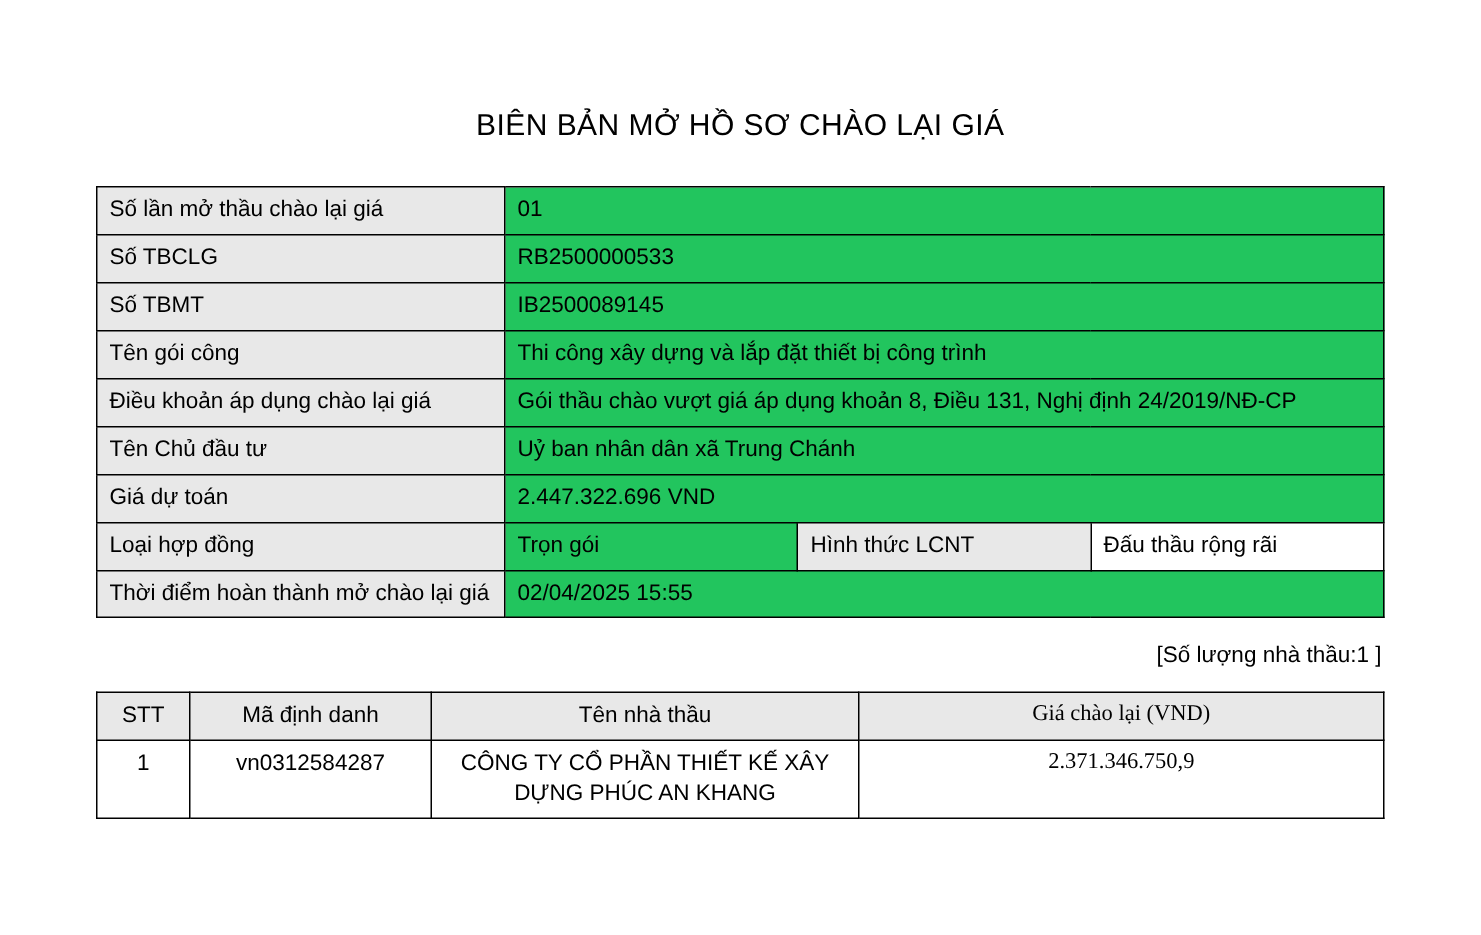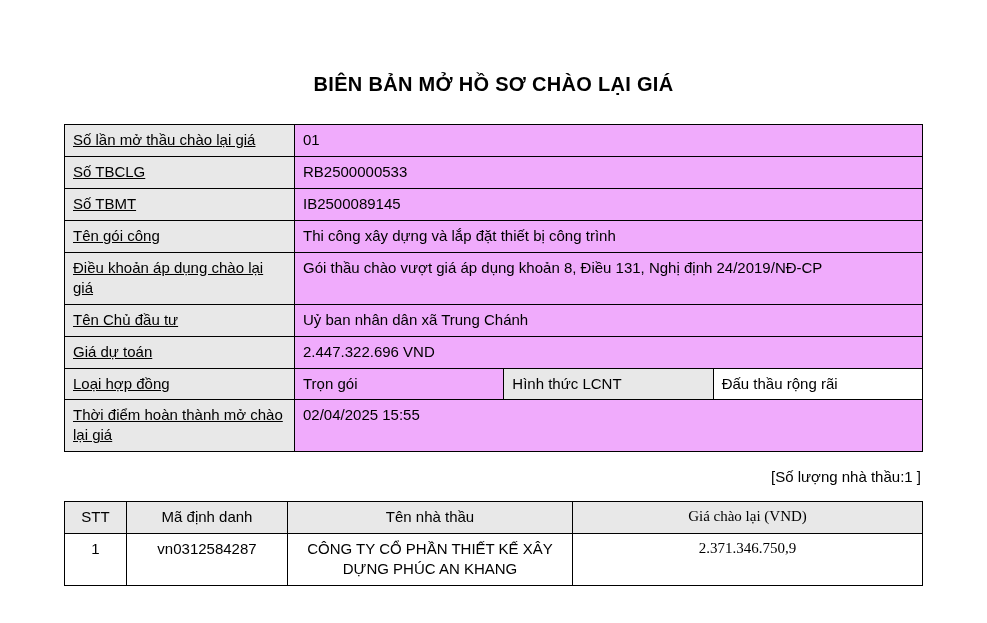--- a/index.html
+++ b/index.html
@@ -18,21 +18,21 @@
   }
   .page {
     width: 987px;
     height: 623px;
     padding: 0 64px;
     position: relative;
   }
   .doc-title {
     text-align: center;
     font-size: 20px;
-    font-weight: bold;
+    font-weight: normal;
     letter-spacing: 0.3px;
     margin: 0;
     padding-top: 72px;
     padding-bottom: 0;
     line-height: 1.2;
   }
   table.info {
     width: 859px;
     border-collapse: collapse;
     margin-top: 28px;
@@ -40,25 +40,24 @@
   }
   table.info td {
     border: 1px solid #000000;
     font-size: 15px;
     line-height: 1.33;
     padding: 5px 8px 6px 8px;
     vertical-align: top;
   }
   td.label {
     background: #e8e8e8;
-    width: 230px;
-    text-decoration: underline;
+    width: 272px;
   }
   td.value {
-    background: #f0abfc;
+    background: #22c55e;
   }
   td.sub-label {
     background: #e8e8e8;
     width: 175px;
     white-space: nowrap;
     margin-top: 28px;
   }
   td.sub-value {
     background: #ffffff;
     width: 175px;

